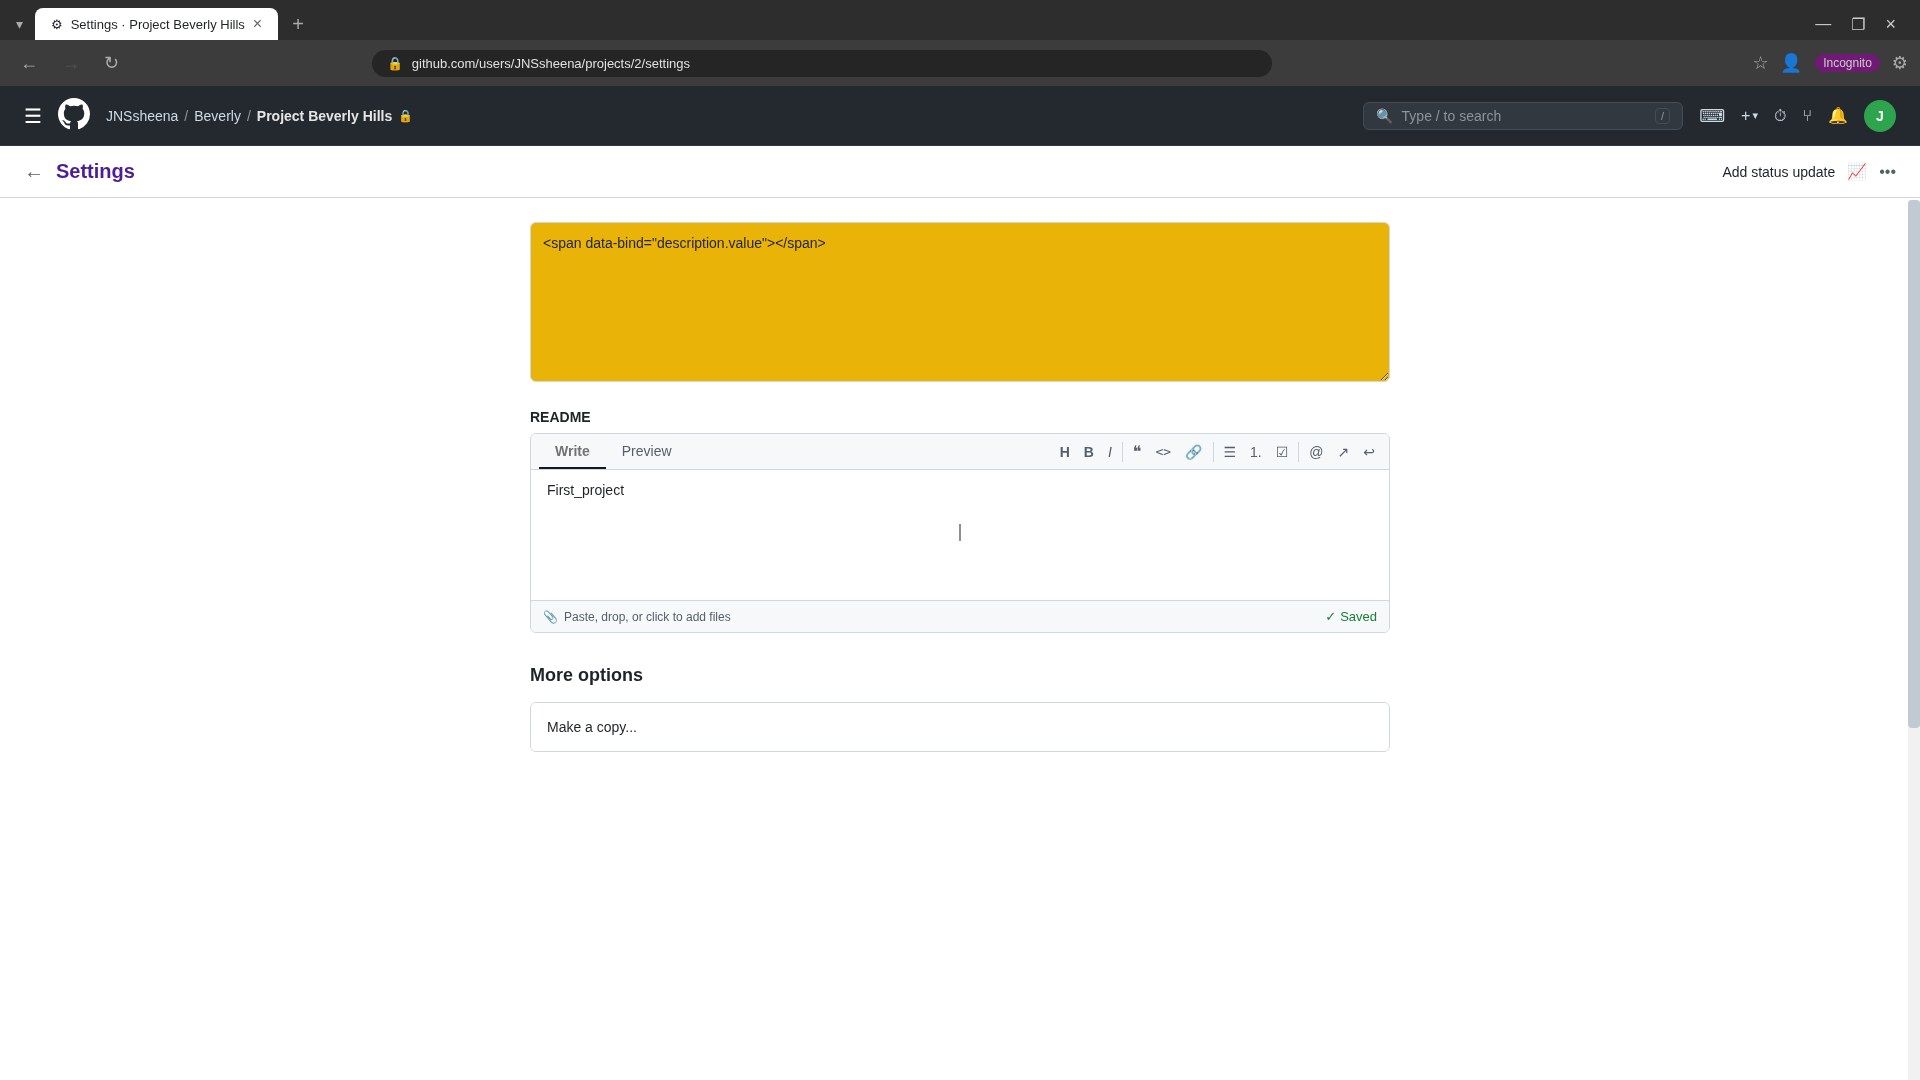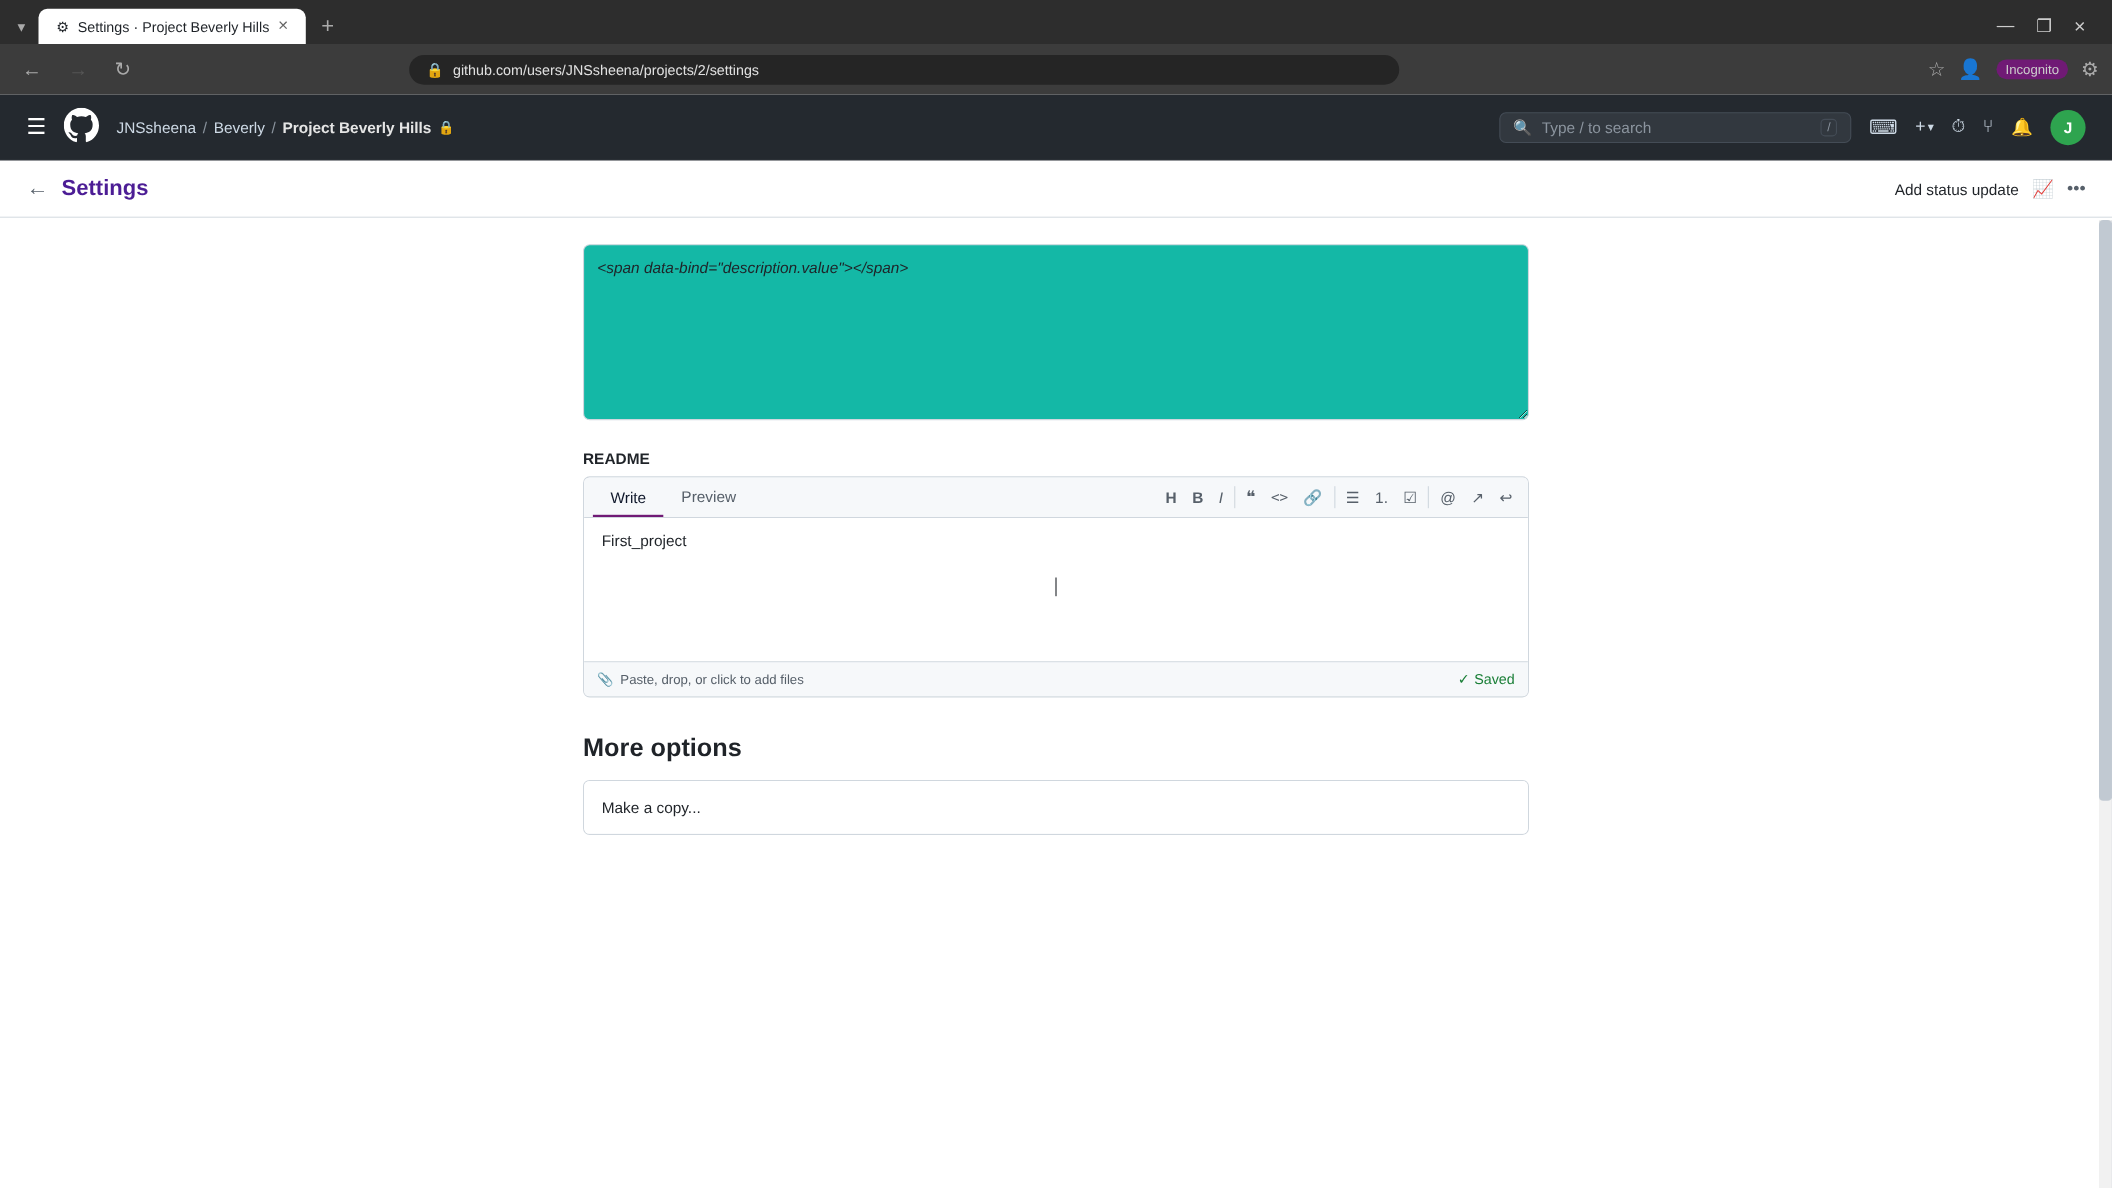--- a/index.html
+++ b/index.html
@@ -84,29 +84,29 @@
     <button style="background:none;border:none;font-size:14px;color:#1f2328;cursor:pointer;">Add status update</button>
     <button style="background:none;border:none;font-size:16px;cursor:pointer;color:#57606a;">📈</button>
     <button style="background:none;border:none;font-size:16px;cursor:pointer;color:#57606a;">•••</button>
   </div>
 </div>
 
 <div style="flex:1;overflow-y:auto;padding:24px 32px;background:#fff;display:flex;justify-content:center;height:calc(1080px - 200px);">
   <div style="width:100%;max-width:860px;">
 
     <div style="margin-bottom:0;">
-      <textarea style="width: 100%; border: 1px solid rgb(208, 215, 222); border-radius: 6px; padding: 12px; font-size: 14px; color: rgb(31, 35, 40); resize: vertical; height: 160px; font-family: inherit; background: #14b8a6; outline: none; font-style: italic;">&lt;span data-bind="description.value"&gt;&lt;/span&gt;</textarea>
+      <textarea style="width: 100%; border: 1px solid rgb(208, 215, 222); border-radius: 6px; padding: 12px; font-size: 14px; color: rgb(31, 35, 40); resize: vertical; height: 160px; font-family: inherit; background: #eab308; outline: none;">&lt;span data-bind="description.value"&gt;&lt;/span&gt;</textarea>
     </div>
 
     <div style="margin-top:24px;">
       <div style="font-size:14px;font-weight:600;color:#1f2328;margin-bottom:8px;">README</div>
       <div style="border:1px solid #d0d7de;border-radius:6px;overflow:hidden;">
 
         <div style="display:flex;align-items:center;background:#f6f8fa;border-bottom:1px solid #d0d7de;padding:0 8px;">
-          <button style="padding:8px 16px;font-size:14px;cursor:pointer;color:#0f172a;border:none;background:none;border-bottom:2px solid #701a75;margin-bottom:-1px;font-weight:400;">Write</button>
+          <button style="padding:8px 16px;font-size:14px;cursor:pointer;color:#737373;border:none;background:none;border-bottom:2px solid #0f172a;margin-bottom:-1px;font-weight:700;">Write</button>
           <button style="padding:8px 16px;font-size:14px;cursor:pointer;color:#57606a;border:none;background:none;border-bottom:2px solid transparent;">Preview</button>
           <div style="margin-left:auto;display:flex;align-items:center;gap:2px;padding:4px 0;">
             <button style="background:none;border:none;cursor:pointer;color:#57606a;font-size:14px;padding:4px 6px;border-radius:4px;font-weight:700;">H</button>
             <button style="background:none;border:none;cursor:pointer;color:#57606a;font-size:14px;padding:4px 6px;border-radius:4px;font-weight:700;">B</button>
             <button style="background:none;border:none;cursor:pointer;color:#57606a;font-size:14px;padding:4px 6px;border-radius:4px;font-style:italic;">I</button>
             <div style="width:1px;height:20px;background:#d0d7de;margin:0 2px;"></div>
             <button style="background:none;border:none;cursor:pointer;color:#57606a;font-size:16px;padding:4px 6px;border-radius:4px;">❝</button>
             <button style="background:none;border:none;cursor:pointer;color:#57606a;font-size:13px;padding:4px 6px;border-radius:4px;font-family:monospace;">&lt;&gt;</button>
             <button style="background:none;border:none;cursor:pointer;color:#57606a;font-size:14px;padding:4px 6px;border-radius:4px;">🔗</button>
             <div style="width:1px;height:20px;background:#d0d7de;margin:0 2px;"></div>
@@ -132,21 +132,21 @@
           </div>
           <div style="font-size:13px;color:#1a7f37;display:flex;align-items:center;gap:4px;">
             <span>✓</span>
             <span>Saved</span>
           </div>
         </div>
       </div>
     </div>
 
     <div style="margin-top:32px;">
-      <h2 style="font-size:23px;font-weight:600;margin-bottom:16px;color:#1f2328;">More options</h2>
+      <h2 style="font-size:18px;font-weight:600;margin-bottom:16px;color:#1f2328;">More options</h2>
       <div style="border:1px solid #d0d7de;border-radius:6px;overflow:hidden;">
         <div style="padding:16px;background:#fff;font-size:14px;color:#1f2328;cursor:pointer;">Make a copy...</div>
       </div>
     </div>
 
   </div>
 </div>
 
 <div style="position:fixed;right:0;top:200px;bottom:0;width:12px;background:#f1f1f1;">
   <div style="position:absolute;top:0;width:100%;height:60%;background:#c1c9d2;border-radius:4px;"></div>

